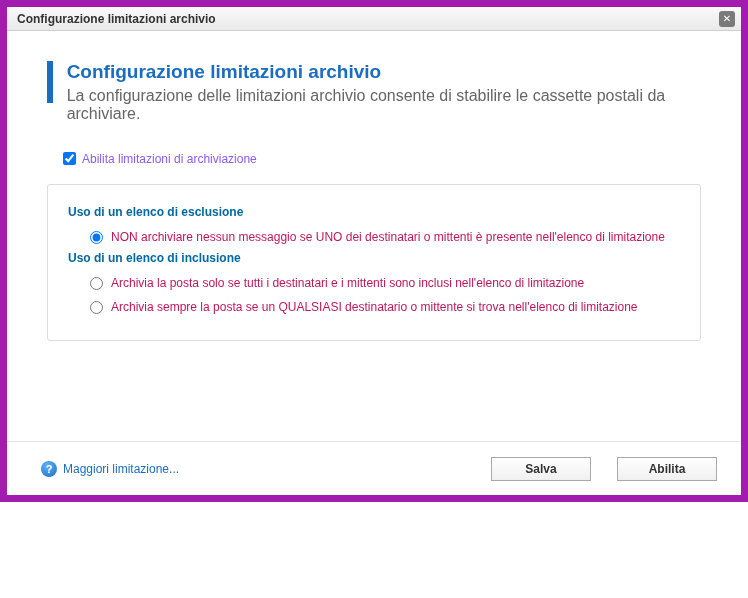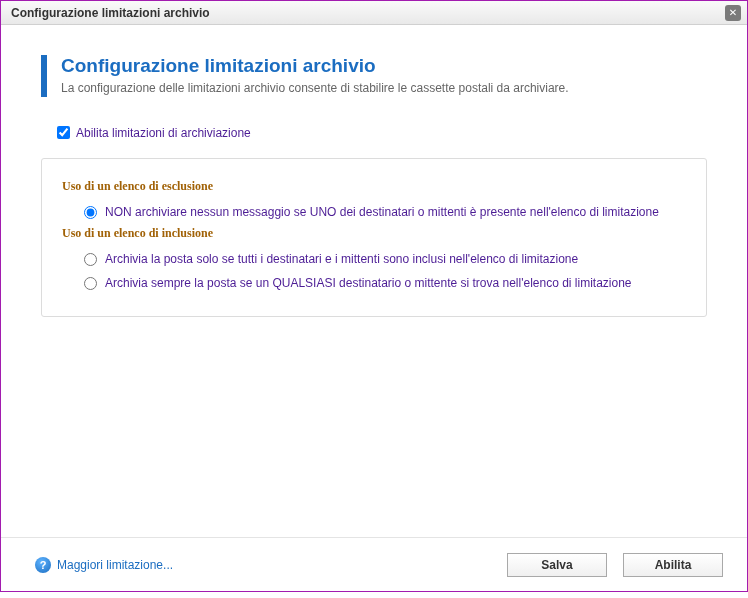--- a/index.html
+++ b/index.html
@@ -7,22 +7,22 @@
       margin: 0;
       padding: 0;
       font-family: Arial, Helvetica, sans-serif;
       font-size: 12px;
       background: #fff;
       width: 748px;
       height: 598px;
     }
     .window {
       width: 748px;
-      height: 592px;
-      border: 1px solid #a21caf;
+      height: 502px;
+      border: 7px solid #a21caf;
       background: #fff;
       position: relative;
       display: flex;
       flex-direction: column;
     }
     .titlebar {
       height: 24px;
       background: linear-gradient(to bottom, #fafafa, #e9e9e9);
       border-bottom: 1px solid #d0d0d0;
       display: flex;
@@ -66,58 +66,57 @@
     }
     .header-block .htext h1 {
       margin: 0 0 4px 0;
       font-size: 19px;
       font-weight: bold;
       color: #1b6dc1;
     }
     .header-block .htext p {
       margin: 0;
       color: #666;
-      font-size: 12px;
+      font-size: 16px;
     }
     .enable-row {
       margin: 0 0 16px 12px;
       display: flex;
       align-items: center;
     }
     .enable-row input[type=checkbox] {
       margin-right: 6px;
     }
     .enable-row label {
-      color: #4c1d95;
+      color: #8b5cf6;
       text-align: center;
     }
     .fieldset {
       border: 1px solid #dcdcdc;
       border-radius: 3px;
       padding: 16px 16px 18px 16px;
     }
     .section-label {
       font-weight: bold;
-      color: #a16207;
+      color: #0369a1;
       margin: 4px 0 10px 4px;
-      font-family: Liberation Serif, serif;
     }
     .section-label.second {
     }
     .radio-row {
       display: flex;
       align-items: flex-start;
       margin: 8px 0 6px 26px;
     }
     .radio-row input[type=radio] {
       margin: 2px 8px 0 0;
       flex-shrink: 0;
     }
     .radio-row label {
-      color: #4c1d95;
+      color: #be185d;
       line-height: 1.35;
       text-align: right;
     }
     .footer {
       border-top: 1px solid #e4e4e4;
       height: 54px;
       display: flex;
       align-items: center;
       justify-content: space-between;
       padding: 0 24px 0 34px;
@@ -138,21 +137,21 @@
       color: #fff;
       font-weight: bold;
       font-size: 11px;
       display: flex;
       align-items: center;
       justify-content: center;
       margin-right: 6px;
     }
     .btns {
       display: flex;
-      gap: 16px;
+      gap: 26px;
     }
     .btn {
       min-width: 100px;
       height: 24px;
       border: 1px solid #a9a9a9;
       background: linear-gradient(to bottom, #ffffff, #f0f0f0);
       font-size: 12px;
       cursor: pointer;
       padding: 0 10px;
       font-weight: bold;

